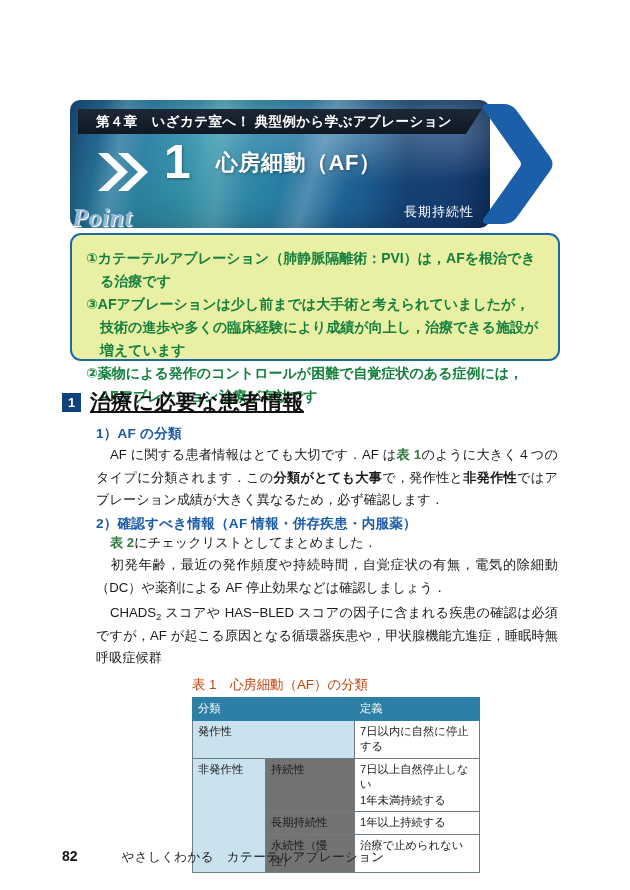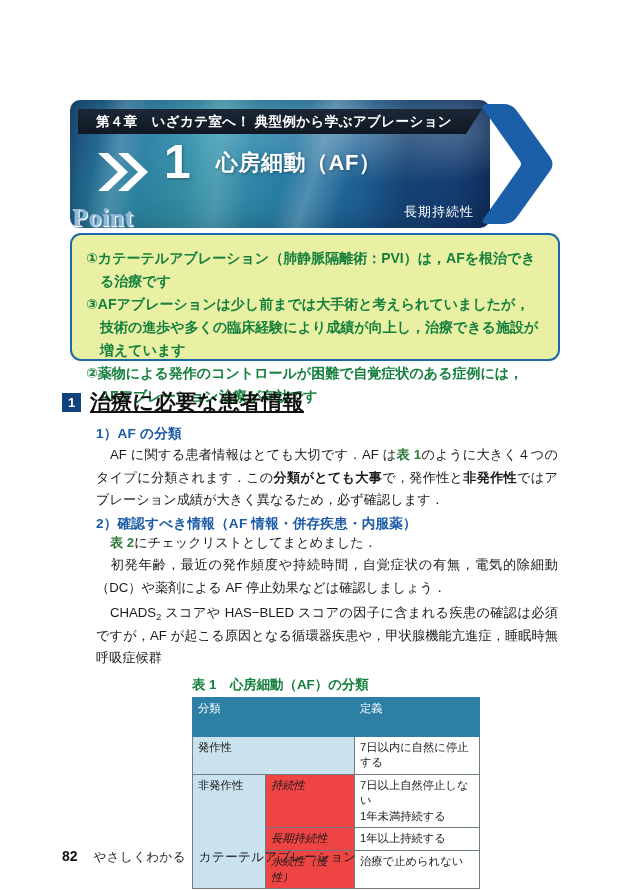--- a/index.html
+++ b/index.html
@@ -115,20 +115,21 @@
   }
 
   
   .point-label {
     position: absolute;
     left: 72px;
     top: 203px;
     font-family: "Liberation Serif", "DejaVu Serif", serif;
     font-size: 26px;
     font-weight: 700;
+    font-style: italic;
     color: #8fb8d8;
     letter-spacing: 0.5px;
     text-shadow: 1px 1px 0 #ffffff, 1.6px 1.6px 0 rgba(130,160,190,0.55);
   }
   .point-box {
     position: absolute;
     left: 70px;
     top: 233px;
     width: 490px;
     height: 128px;
@@ -207,22 +208,22 @@
   b.em { font-weight: 700; }
   .ref-green { color: #2f7a3c; font-weight: 700; }
   sub { font-size: 9px; vertical-align: baseline; position: relative; top: 3px; }
 
   
   .table-caption {
     position: absolute;
     left: 192px;
     top: 676px;
     font-size: 13.4px;
-    font-weight: 700;
-    color: #15803d;
+    font-weight: 400;
+    color: #c2410c;
     white-space: nowrap;
   }
   table.af-table {
     position: absolute;
     left: 192px;
     top: 697px;
     width: 288px;
     border-collapse: collapse;
     font-size: 11.3px;
     color: #1a1a1a;
@@ -233,34 +234,34 @@
     text-align: left;
     font-weight: normal;
     line-height: 1.38;
     vertical-align: top;
   }
   table.af-table thead th {
     background: #2d7fa6;
     color: #ffffff;
     border-color: #2d7fa6;
     padding-top: 3px;
-    padding-bottom: 19px;
+    padding-bottom: 3px;
   }
   td.cat-cell { background: #c9e2ee; }
-  td.sub-cell { background: #ef4444; font-style: italic; }
+  td.sub-cell { background: #737373; }
   td.def-cell { background: #ffffff; }
 
   
   .footer {
     position: absolute;
     left: 62px;
     top: 848px;
     display: flex;
     align-items: baseline;
-    gap: 16px;
+    gap: 44px;
   }
   .folio {
     font-size: 14px;
     font-weight: 700;
     color: #111111;
   }
   .book-title {
     font-size: 12.5px;
     color: #222222;
     letter-spacing: 0.4px;

